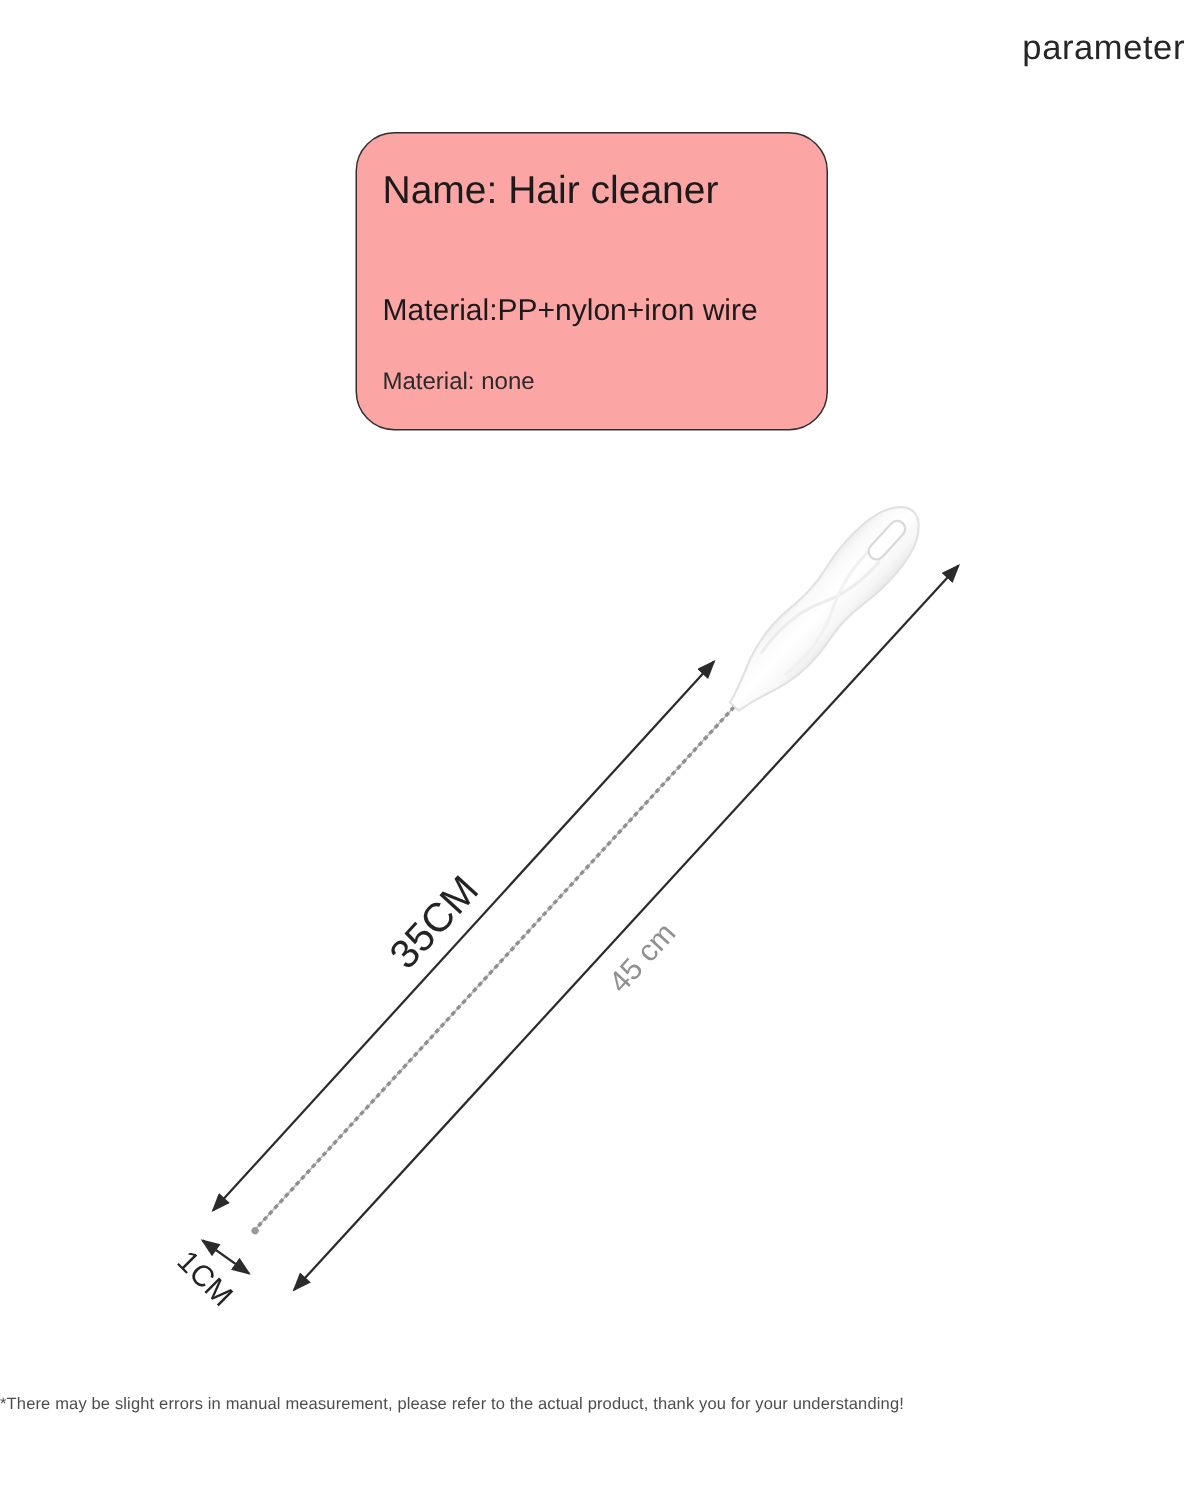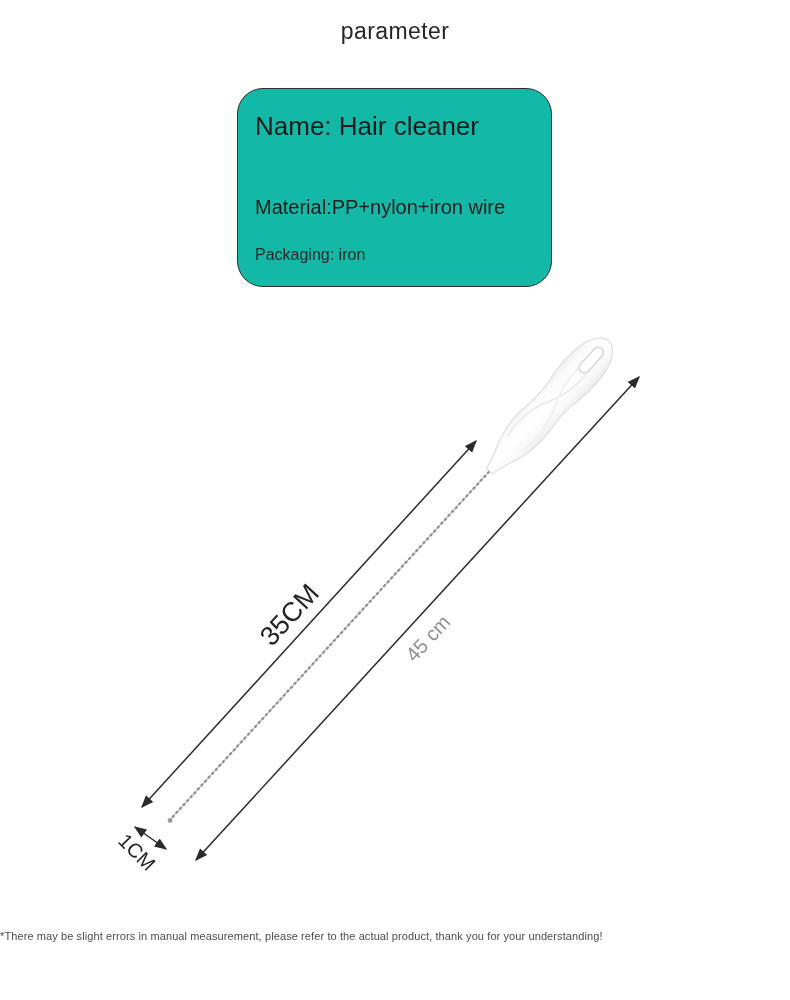--- a/index.html
+++ b/index.html
@@ -11,35 +11,35 @@
     background: #ffffff;
     overflow: hidden;
     font-family: "Liberation Sans", "DejaVu Sans", sans-serif;
     color: #222222;
   }
   .page-title {
     position: absolute;
     top: 18px;
     left: 0;
     width: 100%;
-    text-align: center;
+    text-align: right;
     font-size: 23px;
     font-weight: 500;
     letter-spacing: 0.4px;
     color: #262626;
   }
   .spec-box {
     position: absolute;
     left: 237px;
     top: 88px;
     width: 315px;
     height: 199px;
     border: 1.6px solid #2f2f2f;
     border-radius: 26px;
-    background: #14b8a6;
+    background: #fca5a5;
   }
   .spec-line { position: absolute; left: 17px; white-space: nowrap; color: #1b1b1b; }
   .spec-name      { top: 22px;  font-size: 26px; font-weight: 500; }
   .spec-weight    { top: 67px;  font-size: 22px; font-weight: 500; }
   .spec-material  { top: 107px; font-size: 20px; font-weight: 500; }
   .spec-packaging { top: 157px; font-size: 16px; font-weight: 400; color: #2a2a2a; }
   .diagram-svg { position: absolute; left: 0; top: 0; }
   .dim-label-primary   { font-family: "Liberation Sans", sans-serif; font-size: 27px; fill: #242424; }
   .dim-label-secondary { font-family: "Liberation Sans", sans-serif; font-size: 20px; fill: #909090; }
   .dim-label-small     { font-family: "Liberation Sans", sans-serif; font-size: 20px; fill: #242424; }
@@ -57,21 +57,21 @@
 </head>
 <body>
 
 <div class="canvas">
 
   <div class="page-title">parameter</div>
 
   <div class="spec-box">
     <div class="spec-line spec-name">Name: Hair cleaner</div>
     <div class="spec-line spec-material">Material:PP+nylon+iron wire</div>
-    <div class="spec-line spec-packaging">Packaging: iron</div>
+    <div class="spec-line spec-packaging">Material: none</div>
   </div>
 
   <svg class="diagram-svg" width="790" height="1000" viewBox="0 0 790 1000" xmlns="http://www.w3.org/2000/svg">
     <defs>
       <marker id="mEnd" viewBox="0 0 10 8" refX="8" refY="3.5" markerWidth="9.5" markerHeight="7.5" orient="auto">
         <path d="M0,0 L9,3.5 L0,7 Z" fill="#2b2b2b"></path>
       </marker>
       <marker id="mStart" viewBox="0 0 10 8" refX="1" refY="3.5" markerWidth="9.5" markerHeight="7.5" orient="auto">
         <path d="M9,0 L0,3.5 L9,7 Z" fill="#2b2b2b"></path>
       </marker>

